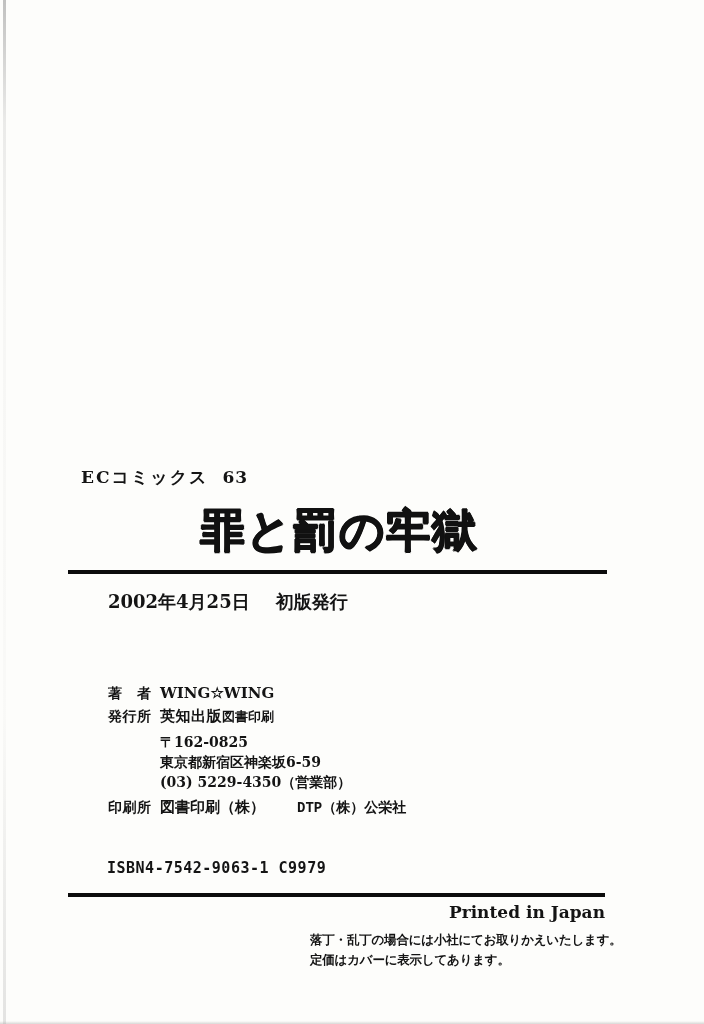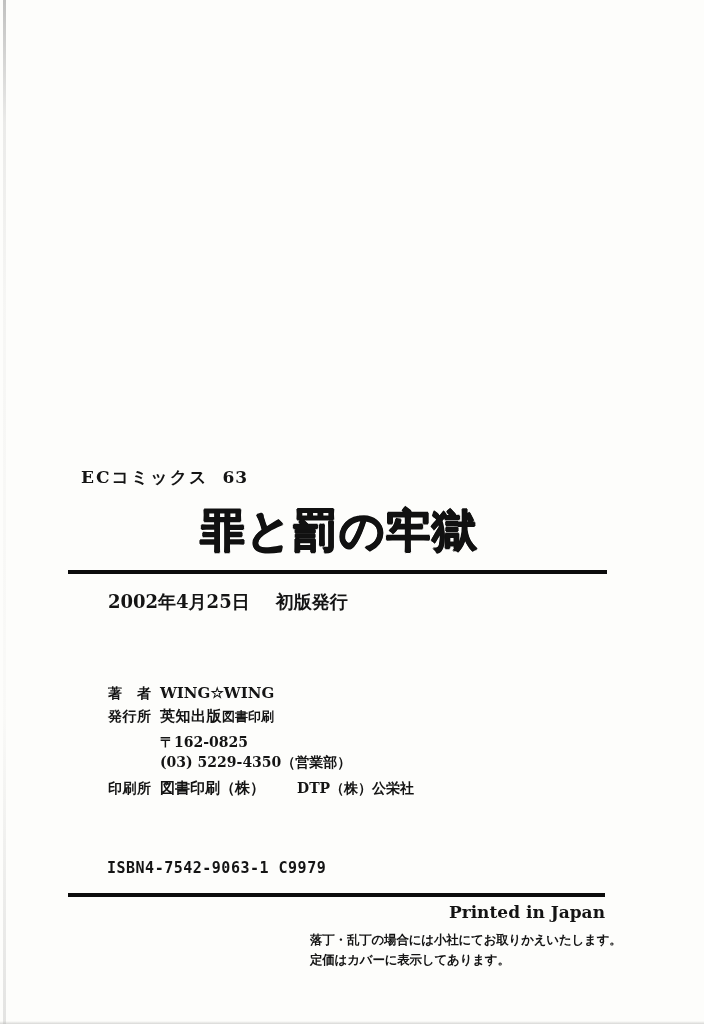--- a/index.html
+++ b/index.html
@@ -97,21 +97,21 @@
   }
   .colophon .value { margin-left: 8px; font-size: 15px; }
   .row-person { margin-top: 7px; }
   .row-publisher { margin-top: 3px; line-height: 26px; }
   .publisher-name { font-size: 20px; font-weight: 700; letter-spacing: 0.5px; }
   .publisher-suffix { font-size: 13px; font-weight: 700; }
   .row-indent { padding-left: 52px; }
   .row-postal { margin-top: 5px; line-height: 22px; }
   .row-address { line-height: 22px; }
   .row-phone { line-height: 22px; }
-  .row-printer { margin-top: 6px; line-height: 22px; }
+  .row-printer { margin-top: 6px; line-height: 22px; font-family: Liberation Mono, monospace; }
   .dtp { margin-left: 32px; }
 
   .isbn {
     position: absolute;
     left: 107px; top: 859px;
     font-family: "DejaVu Sans Mono", "Liberation Mono", monospace;
     font-size: 15px;
     font-weight: 700;
     letter-spacing: 0.5px;
     white-space: nowrap;
@@ -155,20 +155,21 @@
   </div>
 
   <div class="colophon">
     <div class="row row-author">
       <span class="label">著　者</span><span class="value">WING☆WING</span>
     </div>
     <div class="row row-publisher">
       <span class="label">発行所</span><span class="value publisher-name">英知出版</span><span class="publisher-suffix">図書印刷</span>
     </div>
     <div class="row row-indent row-postal">〒162-0825</div>
+    <div class="row row-indent row-address">東京都新宿区神楽坂6-59</div>
     <div class="row row-indent row-phone">(03) 5229-4350（営業部）</div>
     <div class="row row-printer">
       <span class="label">印刷所</span><span class="value">図書印刷（株）</span><span class="dtp">DTP（株）公栄社</span>
     </div>
   </div>
 
   <div class="isbn">ISBN4-7542-9063-1 C9979</div>
 
   <div class="rule rule-bottom"></div>
 

